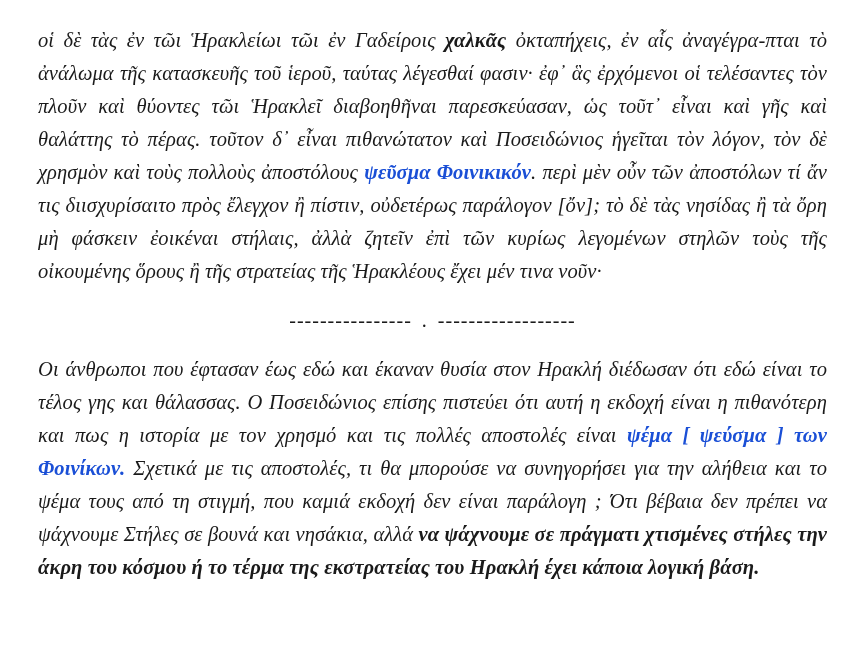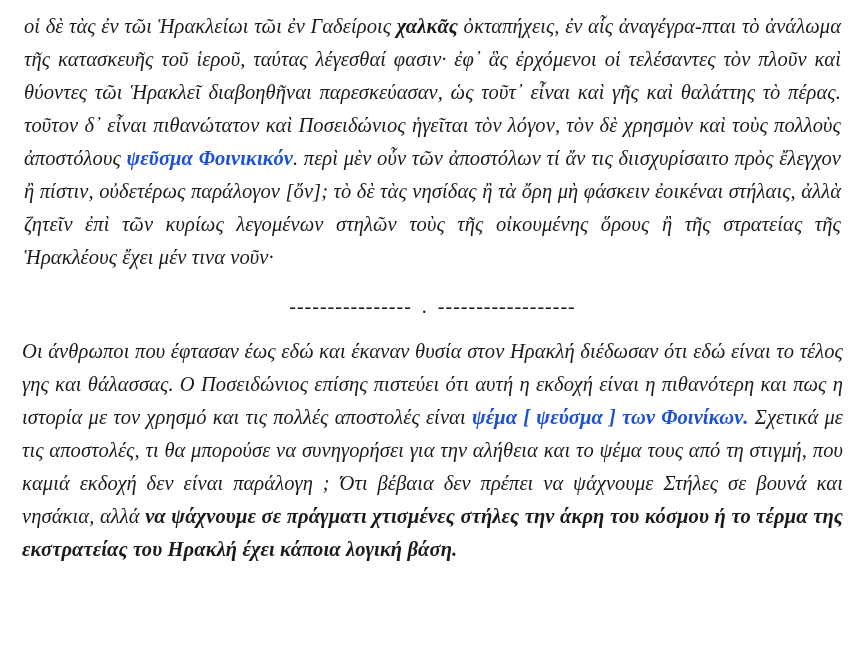--- a/index.html
+++ b/index.html
@@ -23,24 +23,24 @@
   }
   .para {
     font-style: italic;
     font-size: 20.5px;
     line-height: 33px;
     text-align: justify;
     text-justify: inter-word;
     letter-spacing: 0.1px;
   }
   .greek-ancient {
-    margin: 2px;
+    margin: 16px;
   }
   .greek-modern {
-    margin: 0;
+    margin: 16px;
   }
   .bold {
     font-weight: bold;
   }
   .blue-bold {
     font-weight: bold;
     color: #1a4fd6;
   }
   .divider {
     text-align: center;

